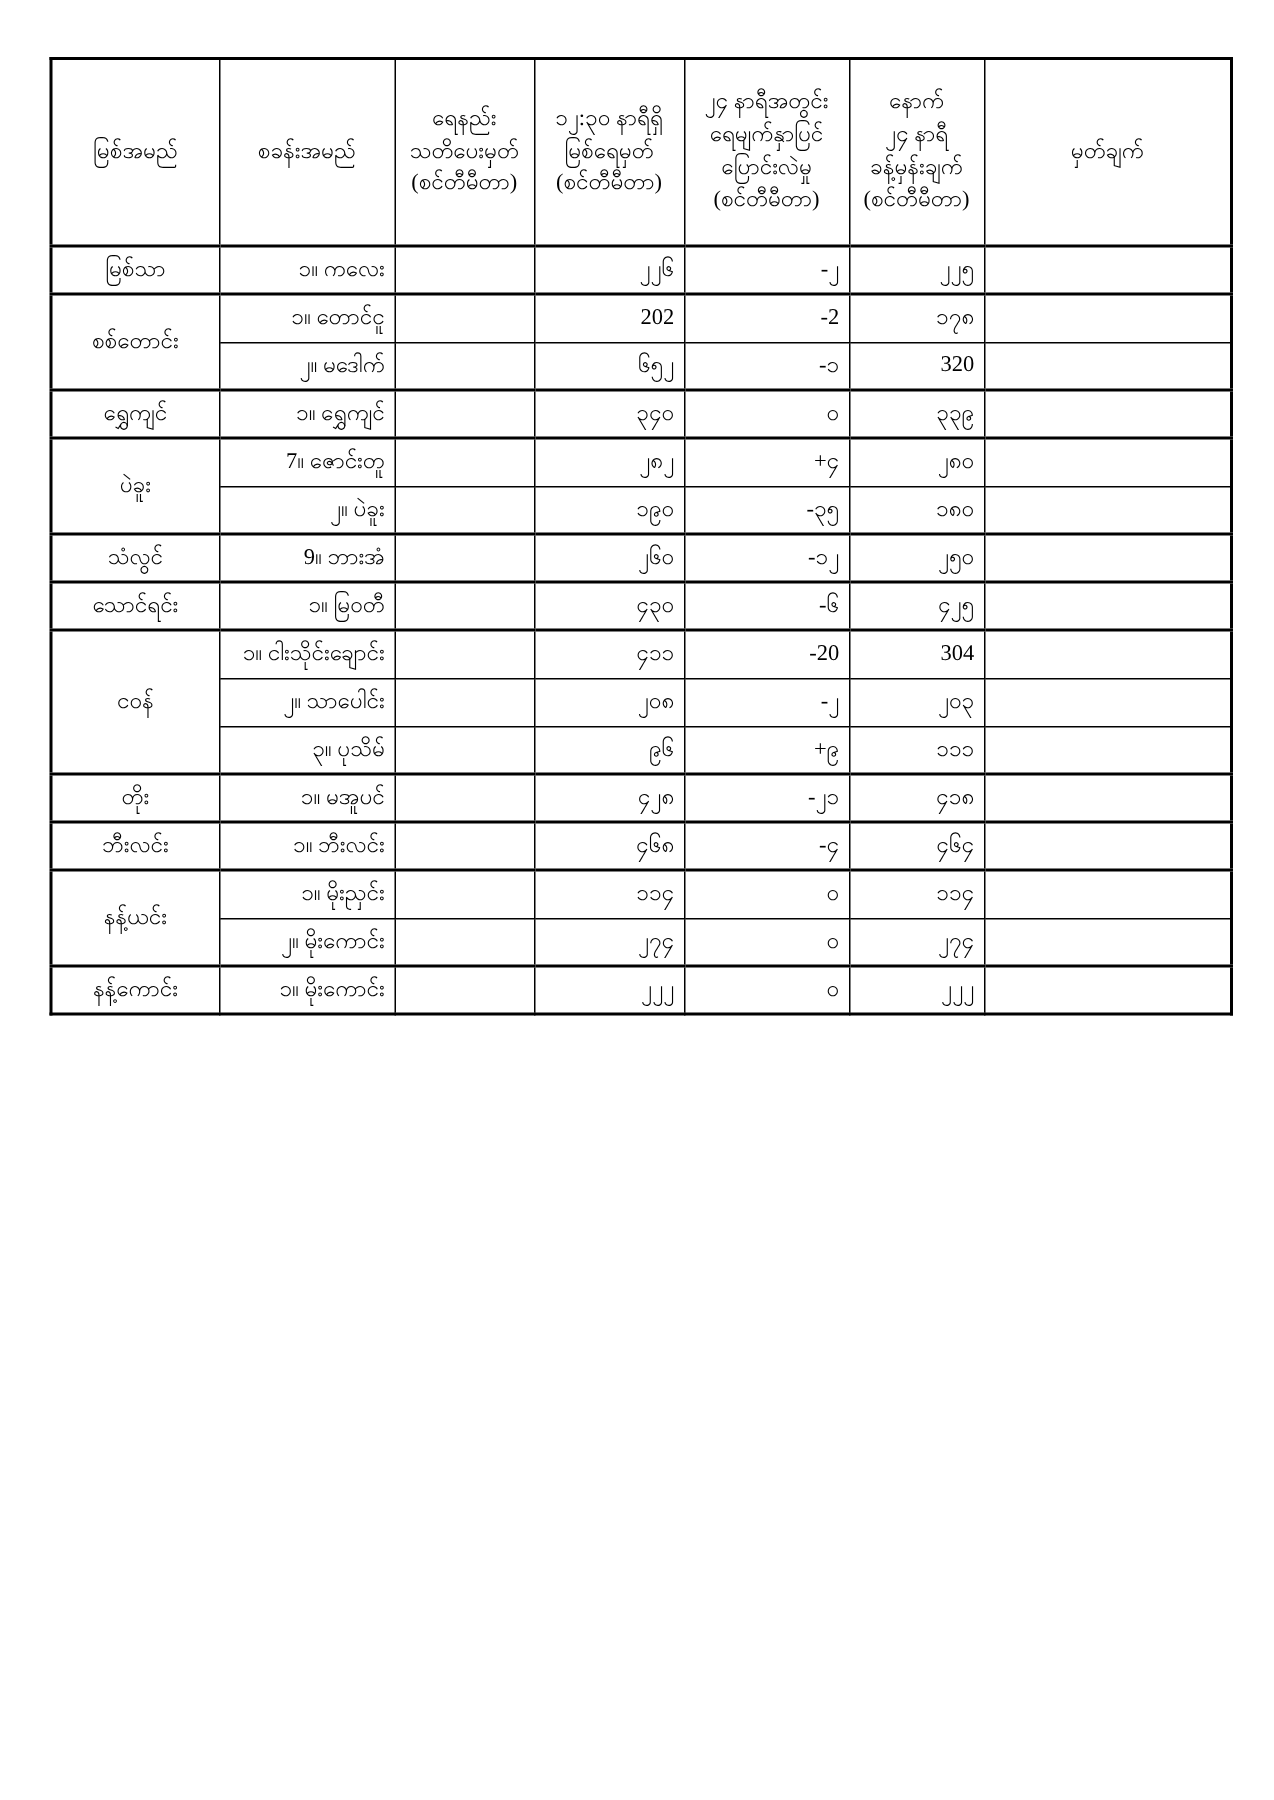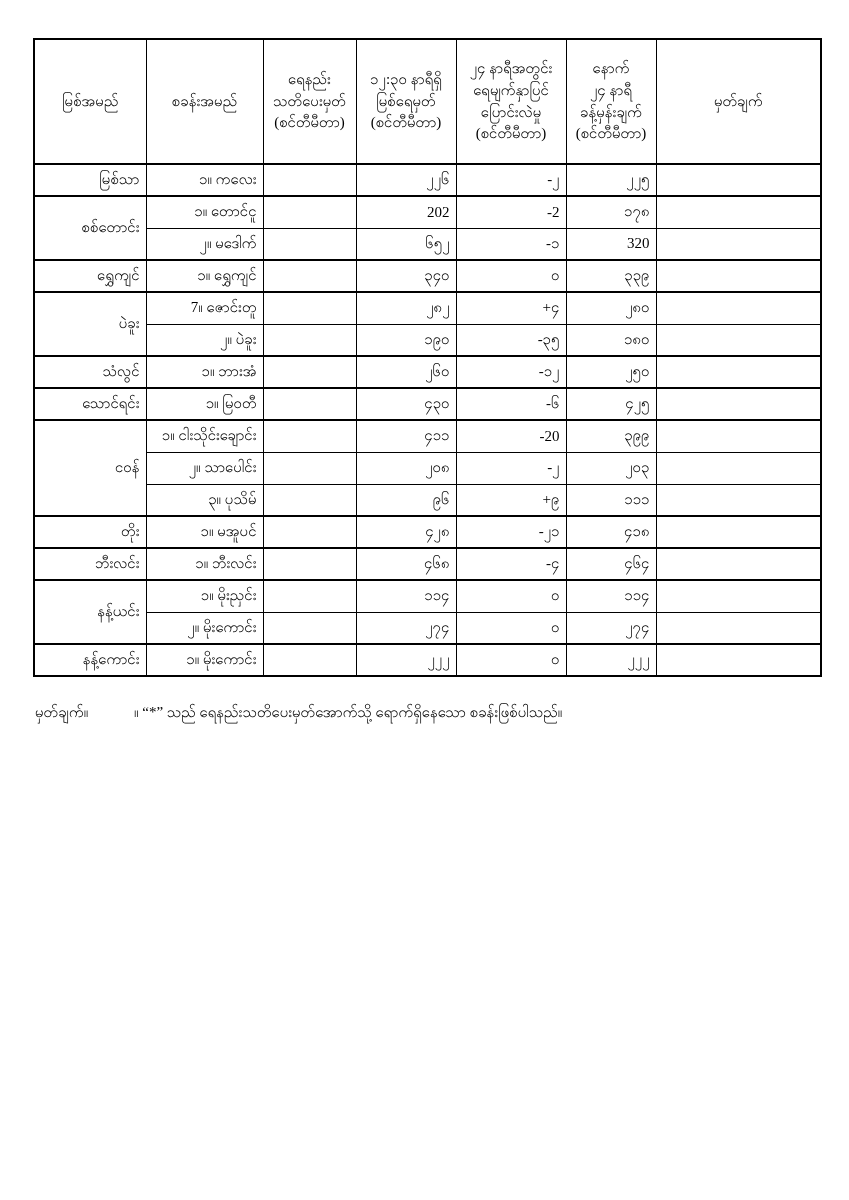--- a/index.html
+++ b/index.html
@@ -29,21 +29,21 @@
   table.levels thead th {
     font-weight: normal;
     text-align: center;
     white-space: pre-line;
     height: 125px;
     padding: 4px 3px;
     line-height: 1.45;
   }
   table.levels tbody td { height: 32px; padding: 2px 6px; }
   table.levels tbody tr.grp td { border-top-width: 2px; }
-  td.river   { text-align: right; padding-left: 9px; }
+  td.river   { text-align: center; padding-left: 9px; }
   td.station { text-align: right; padding-left: 9px; }
   td.num     { text-align: right; }
   td.blank   { }
 
   .footnote {
     position: absolute;
     left: 35px; top: 702px;
     width: 790px;
     font-size: 15px;
     white-space: nowrap;
@@ -135,21 +135,21 @@
       <tr>
         <td class="station">၂။ ပဲခူး</td>
         <td class="blank"></td>
         <td class="num">၁၉၀</td>
         <td class="num">-၃၅</td>
         <td class="num">၁၈၀</td>
         <td class="blank"></td>
       </tr>
       <tr class="grp">
         <td class="river">သံလွင်</td>
-        <td class="station">၁။ ဘားအံ</td>
+        <td class="station">9။ ဘားအံ</td>
         <td class="blank"></td>
         <td class="num">၂၆၀</td>
         <td class="num">-၁၂</td>
         <td class="num">၂၅၀</td>
         <td class="blank"></td>
       </tr>
       <tr class="grp">
         <td class="river">သောင်ရင်း</td>
         <td class="station">၁။ မြဝတီ</td>
         <td class="blank"></td>
@@ -157,21 +157,21 @@
         <td class="num">-၆</td>
         <td class="num">၄၂၅</td>
         <td class="blank"></td>
       </tr>
       <tr class="grp">
         <td class="river" rowspan="3">ငဝန်</td>
         <td class="station">၁။ ငါးသိုင်းချောင်း</td>
         <td class="blank"></td>
         <td class="num">၄၁၁</td>
         <td class="num">-20</td>
-        <td class="num">၃၉၉</td>
+        <td class="num">304</td>
         <td class="blank"></td>
       </tr>
       <tr>
         <td class="station">၂။ သာပေါင်း</td>
         <td class="blank"></td>
         <td class="num">၂၀၈</td>
         <td class="num">-၂</td>
         <td class="num">၂၀၃</td>
         <td class="blank"></td>
       </tr>
@@ -223,18 +223,14 @@
         <td class="station">၁။ မိုးကောင်း</td>
         <td class="blank"></td>
         <td class="num">၂၂၂</td>
         <td class="num">၀</td>
         <td class="num">၂၂၂</td>
         <td class="blank"></td>
       </tr>
     </tbody>
   </table>
 
-  <div class="footnote">
-    <span class="fn-label">မှတ်ချက်။</span>
-    <span class="fn-text">။ “*” သည် ရေနည်းသတိပေးမှတ်အောက်သို့ ရောက်ရှိနေသော စခန်းဖြစ်ပါသည်။</span>
-  </div>
 
 </div>
 
 </body></html>

